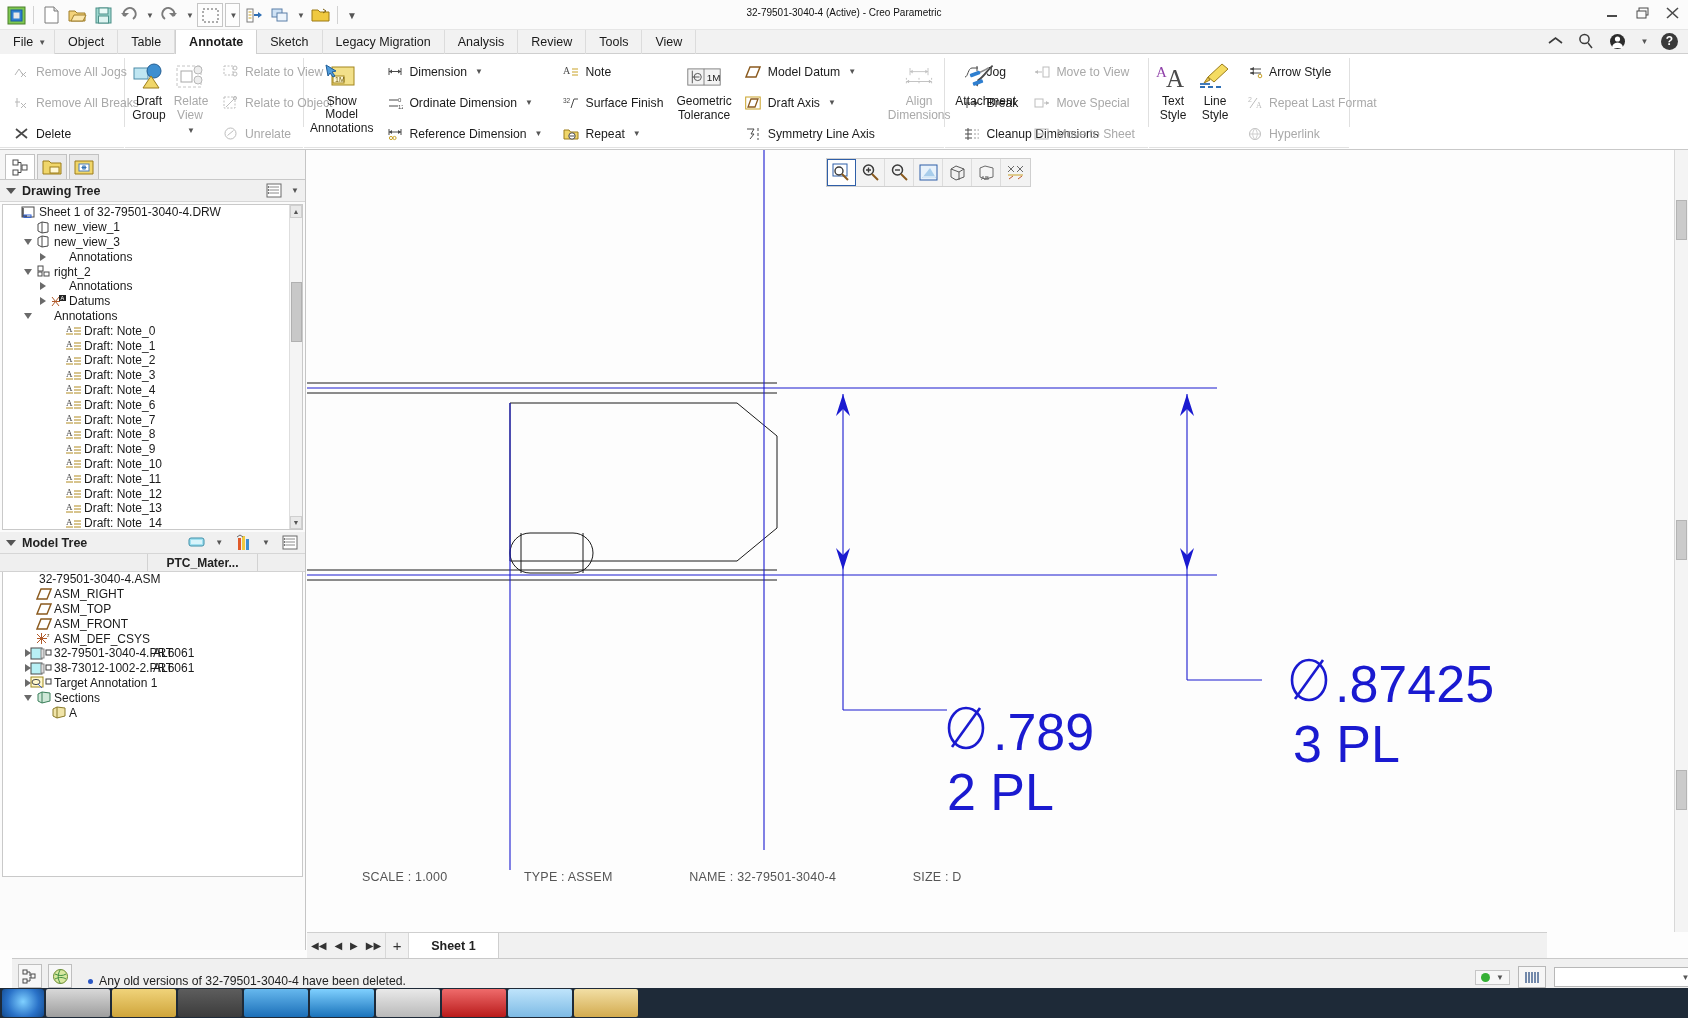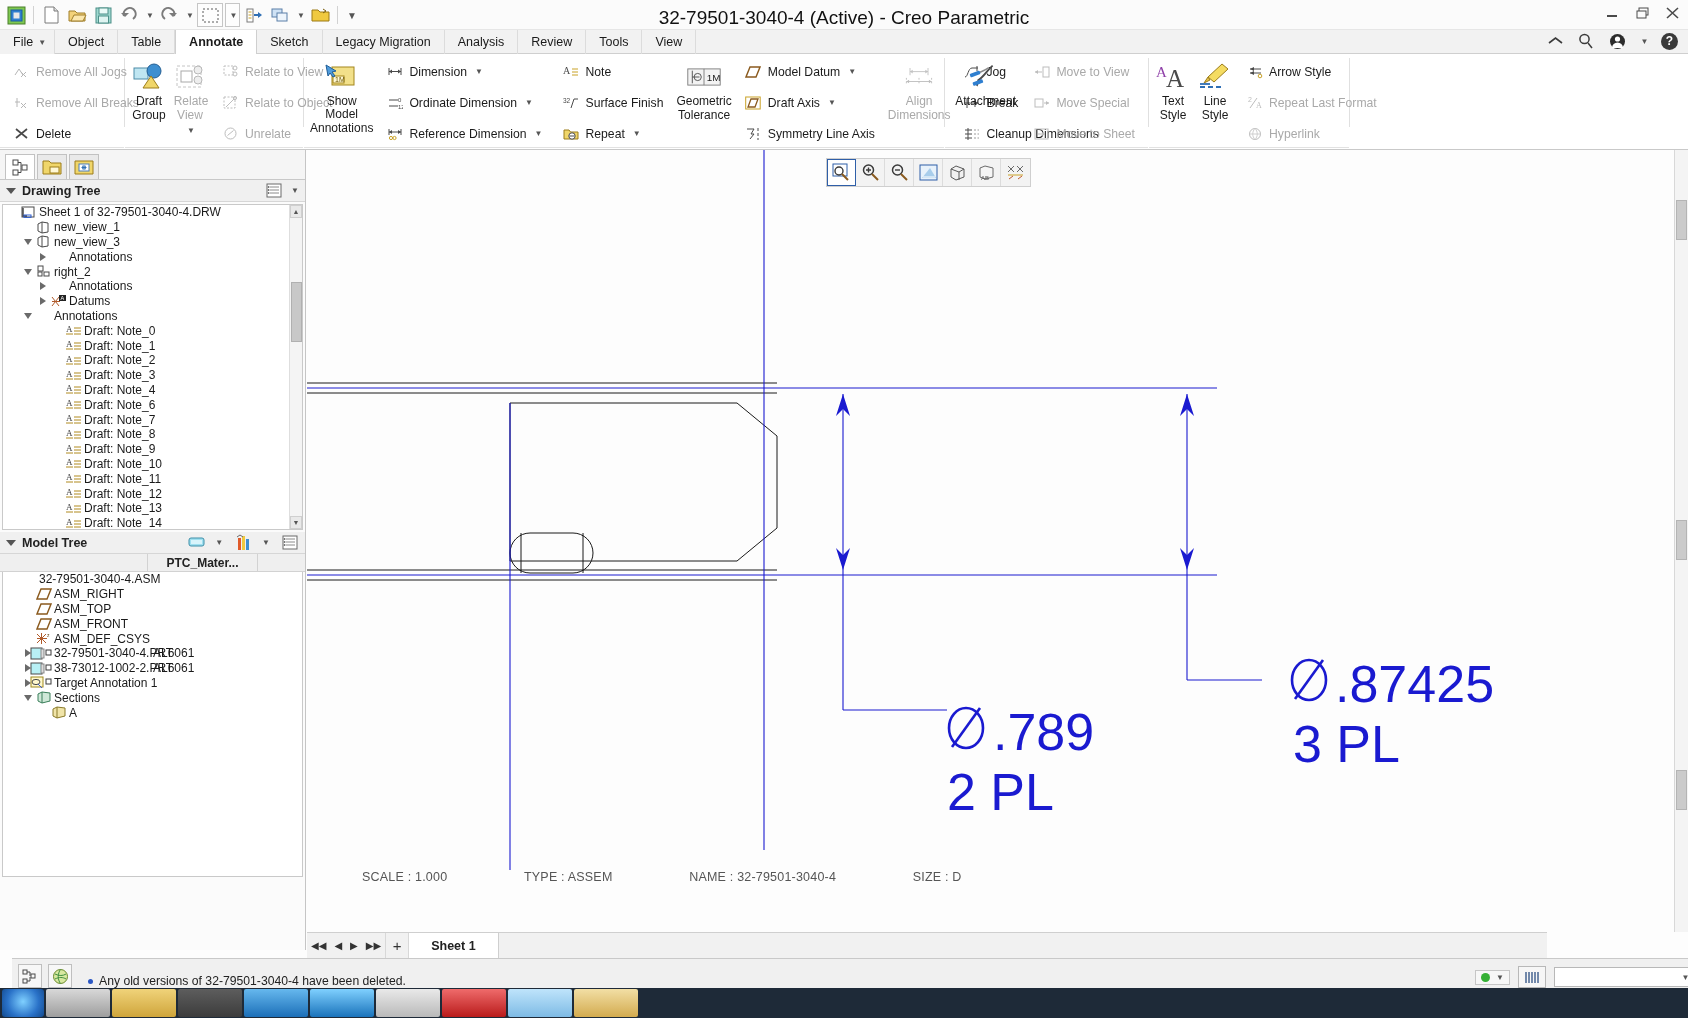--- a/index.html
+++ b/index.html
@@ -14,21 +14,21 @@
   }
   #app { position: relative; width: 1688px; height: 1018px; background: #fdfdfd; }
 
   
   .titlebar {
     position: absolute; top: 0; left: 0; width: 1688px; height: 30px;
     background: #fbfbfb; border-bottom: 1px solid #e6e6e6;
   }
   .title-text {
     position: absolute; left: 0; right: 0; top: 7px;
-    text-align: center; font-size: 19px; color: #111;
+    text-align: center; font-size: 10px; color: #111;
     font-family: "Liberation Sans", sans-serif;
   }
   .qat { position: absolute; left: 4px; top: 2px; display: flex; align-items: center; gap: 2px; height: 26px; }
   .qat-btn {
     width: 24px; height: 24px; display: flex; align-items: center; justify-content: center;
     cursor: default;
   }
   .qat-sep { width: 1px; height: 18px; background: #d2d2d2; margin: 0 3px; }
   .win-ctrls { position: absolute; right: 8px; top: 6px; display: flex; gap: 14px; align-items: center; }
   .win-ctrl { width: 16px; height: 14px; display: flex; align-items: center; justify-content: center; color: #444; font-size: 12px; }

